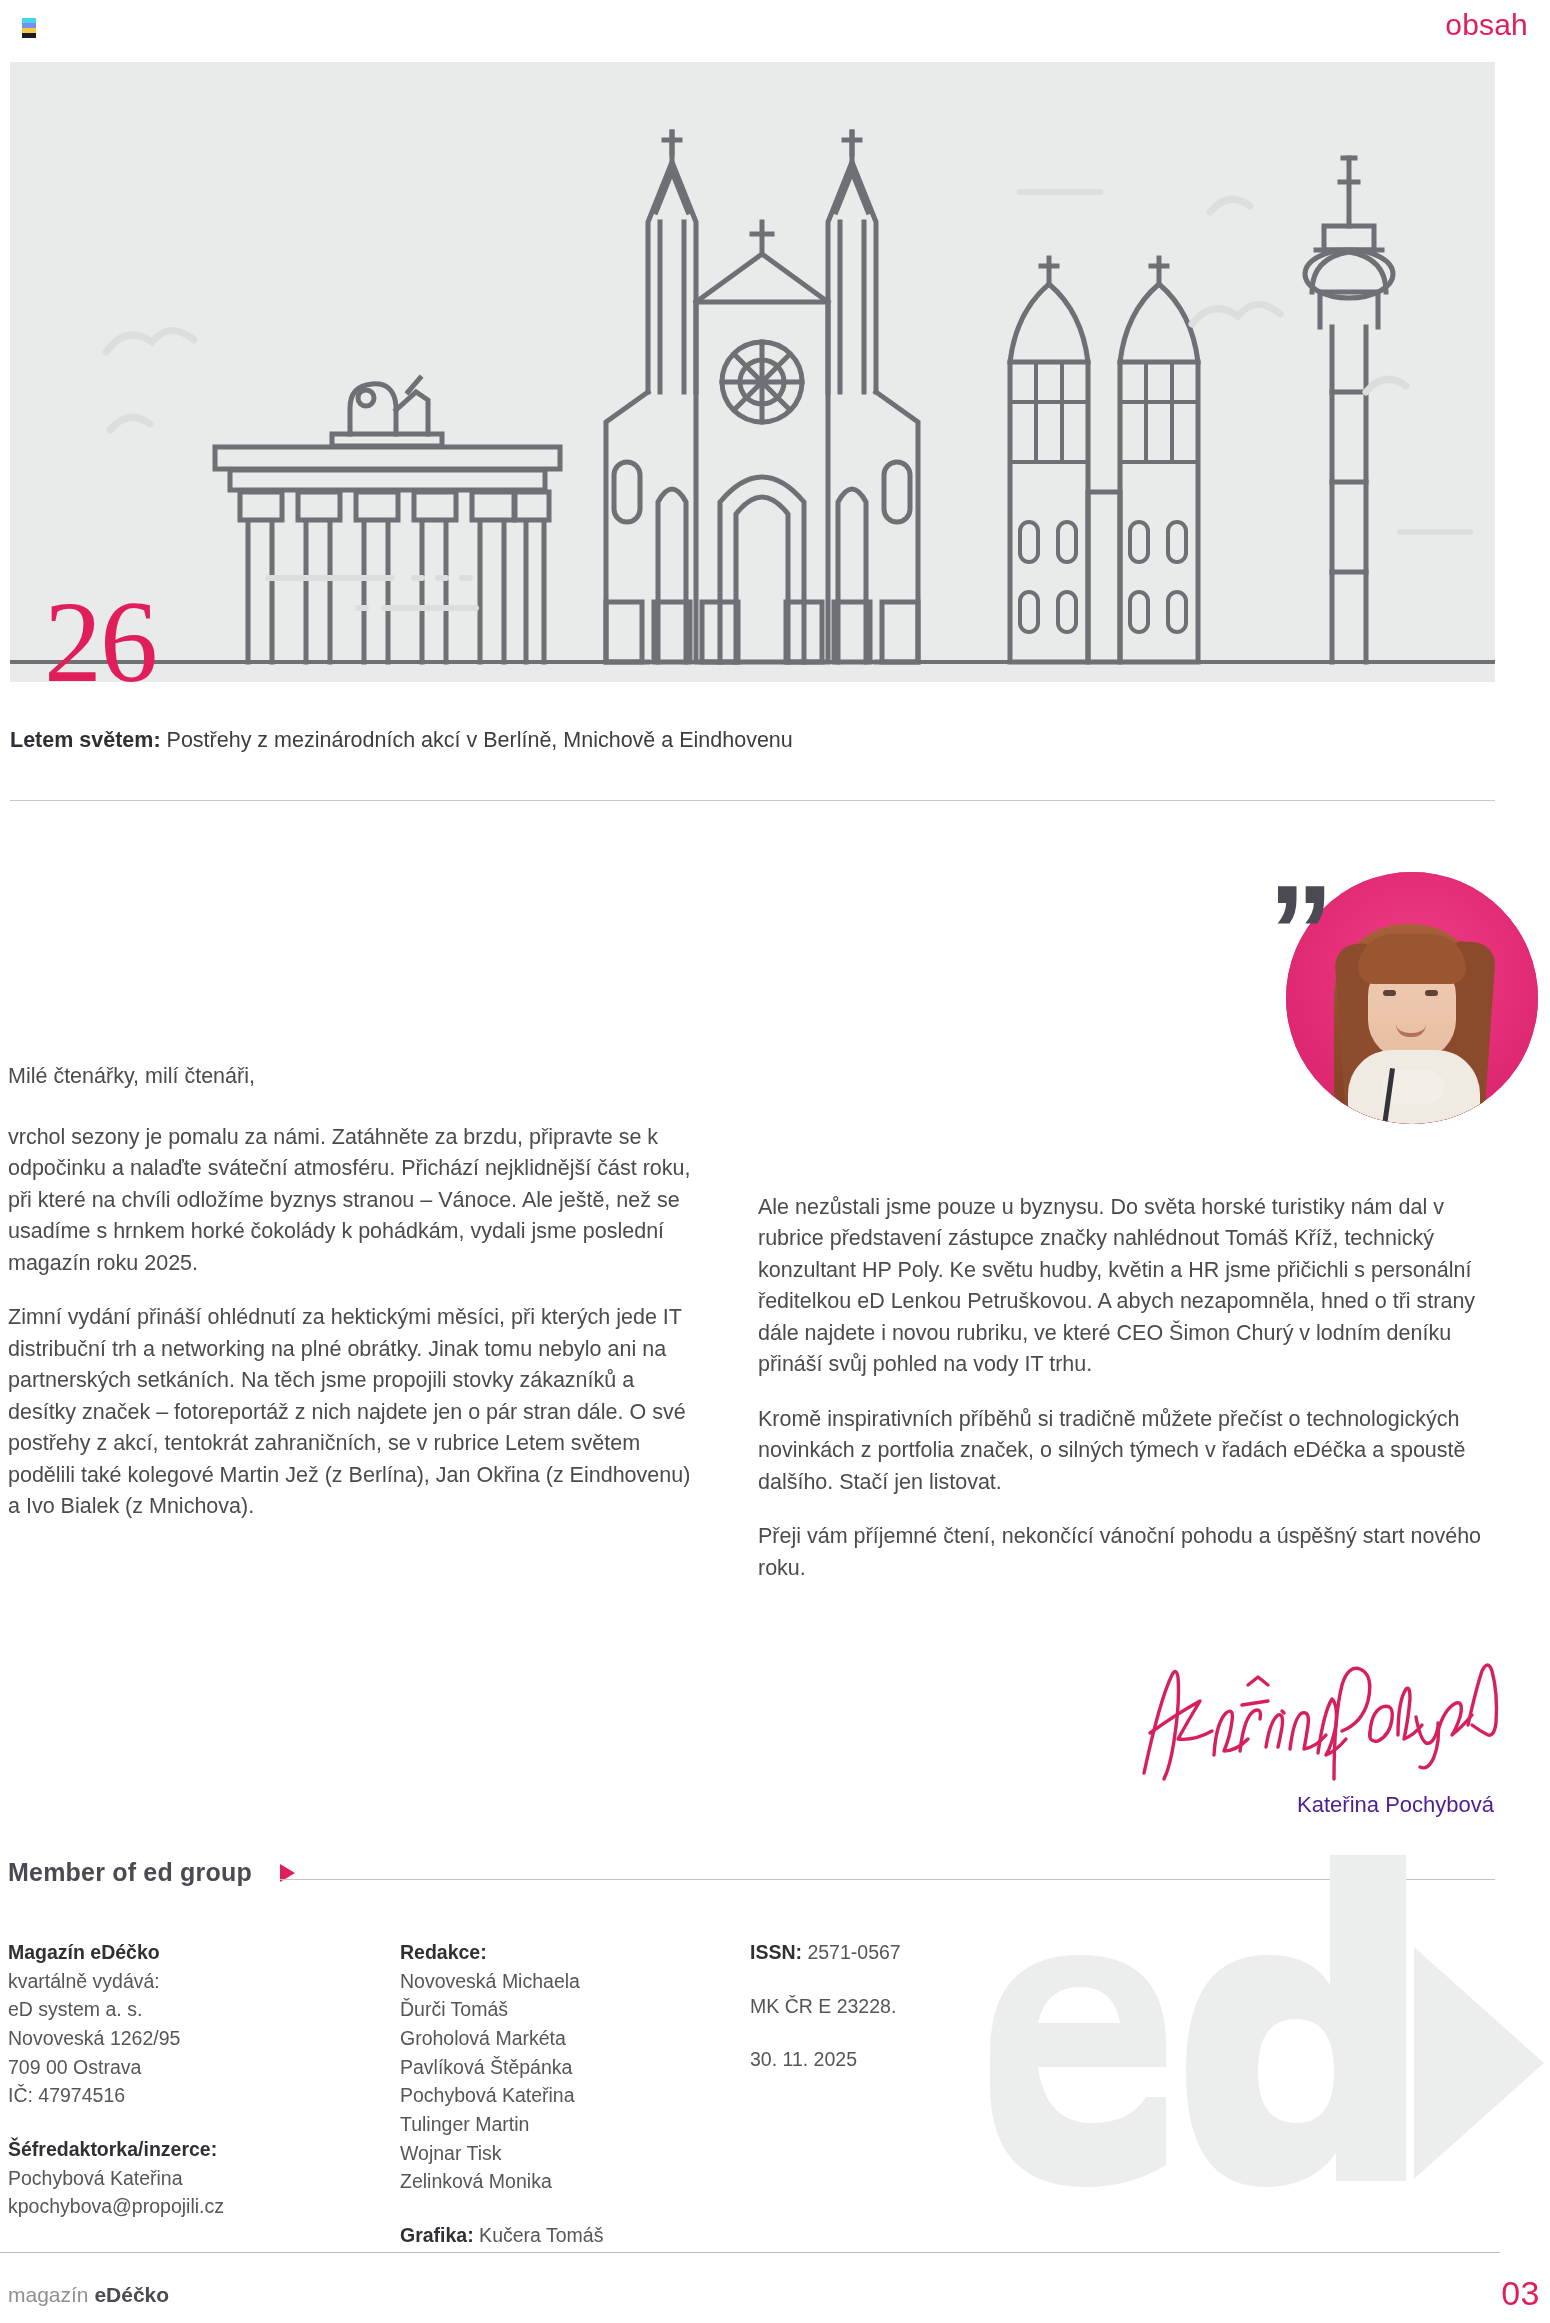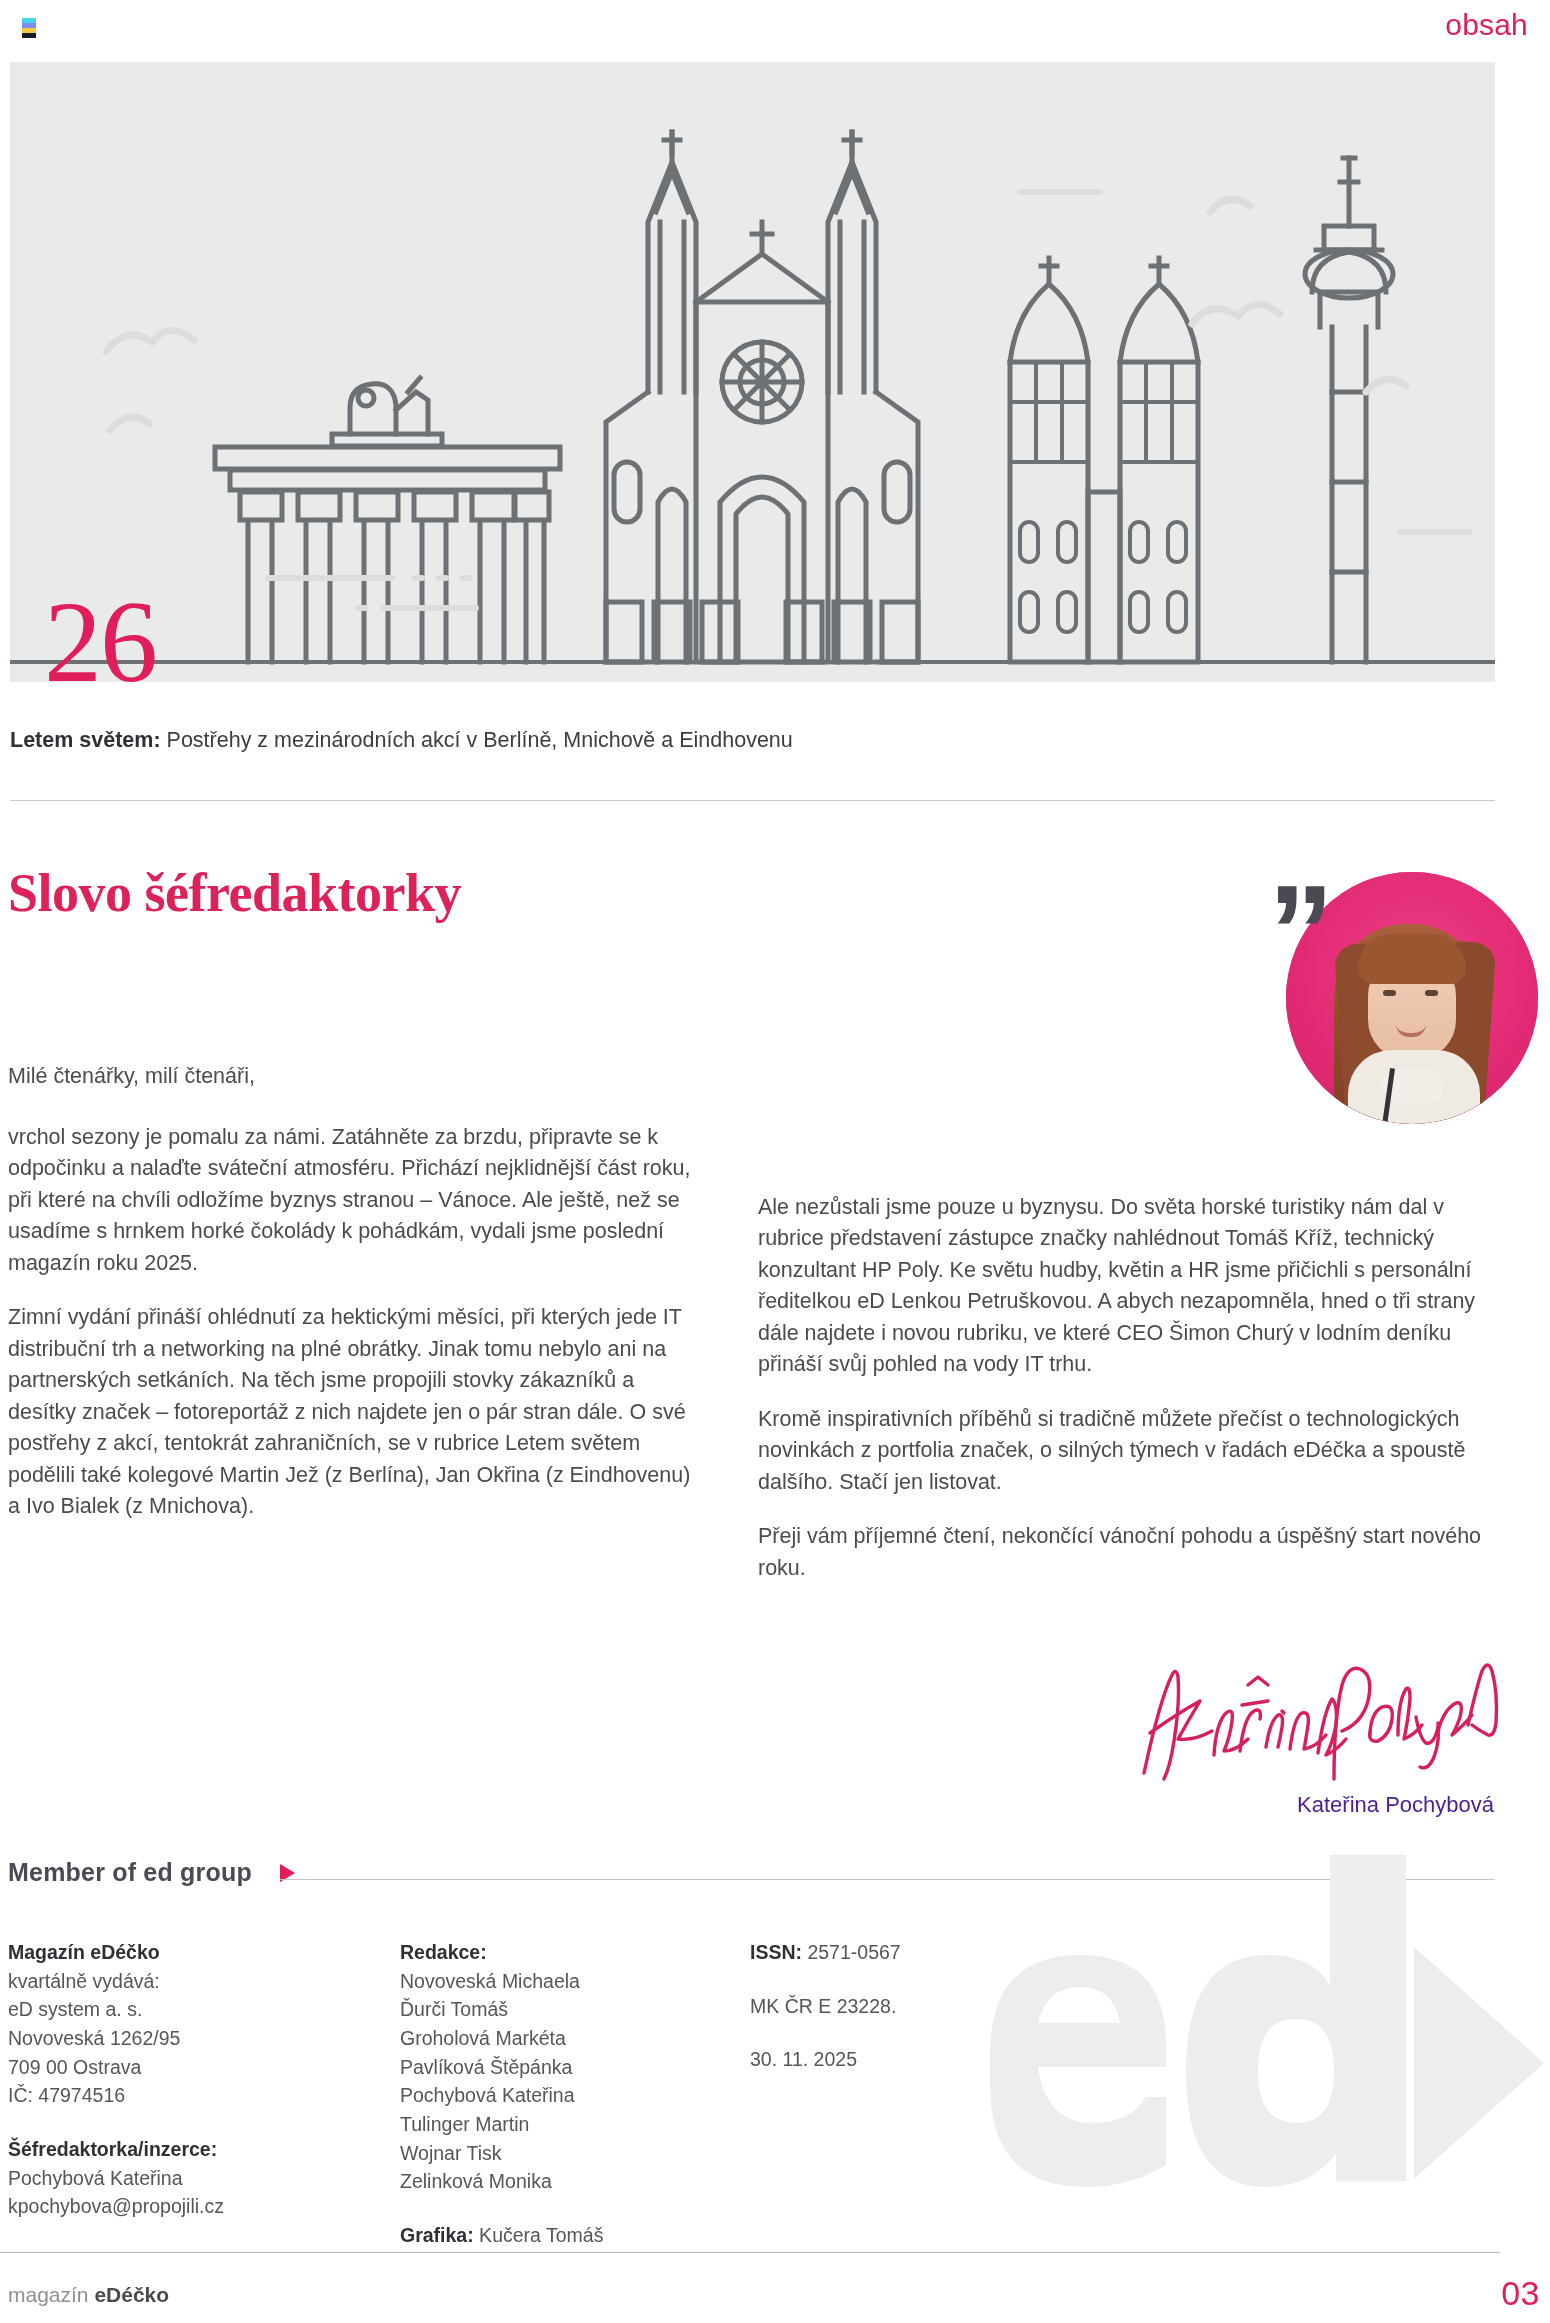--- a/index.html
+++ b/index.html
@@ -488,21 +488,20 @@
         </g>
       </g>
     </svg>
     <div class="hero-num">26</div>
   </div>
 
   <div class="hero-caption"><b>Letem světem:</b><span> Postřehy z mezinárodních akcí v Berlíně, Mnichově a Eindhovenu</span></div>
 
   <div class="rule-top"></div>
 
-  <div class="head-serif">Slovo šéfredaktorky</div>
 
   <div class="portrait-wrap">
     <div class="portrait">
       <div class="bg"></div>
       <div class="hair-back"></div>
       <div class="hair-l"></div>
       <div class="hair-r"></div>
       <div class="face"></div>
       <div class="fringe"></div>
       <div class="eye l"></div>

